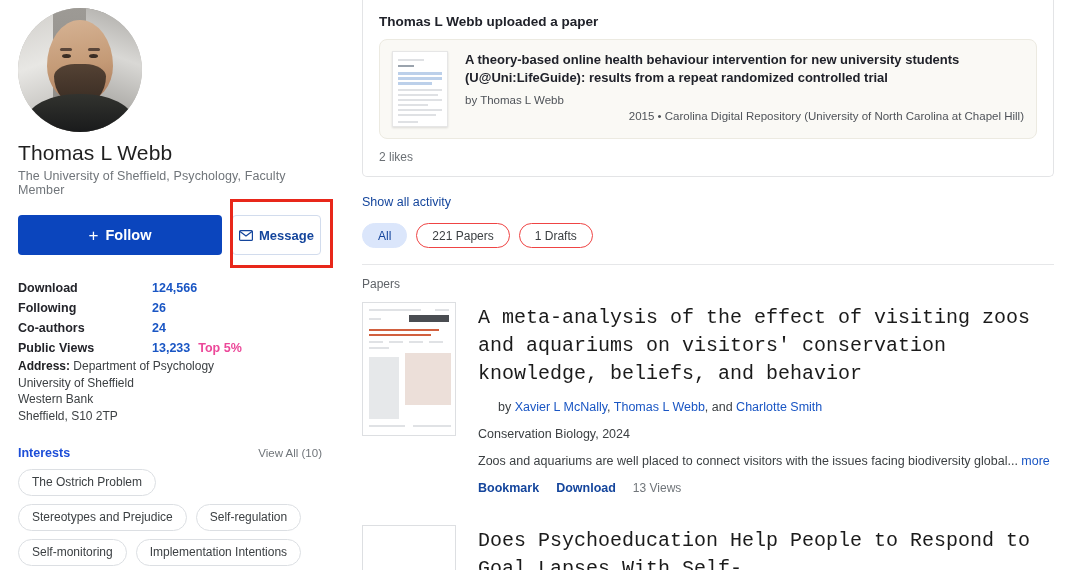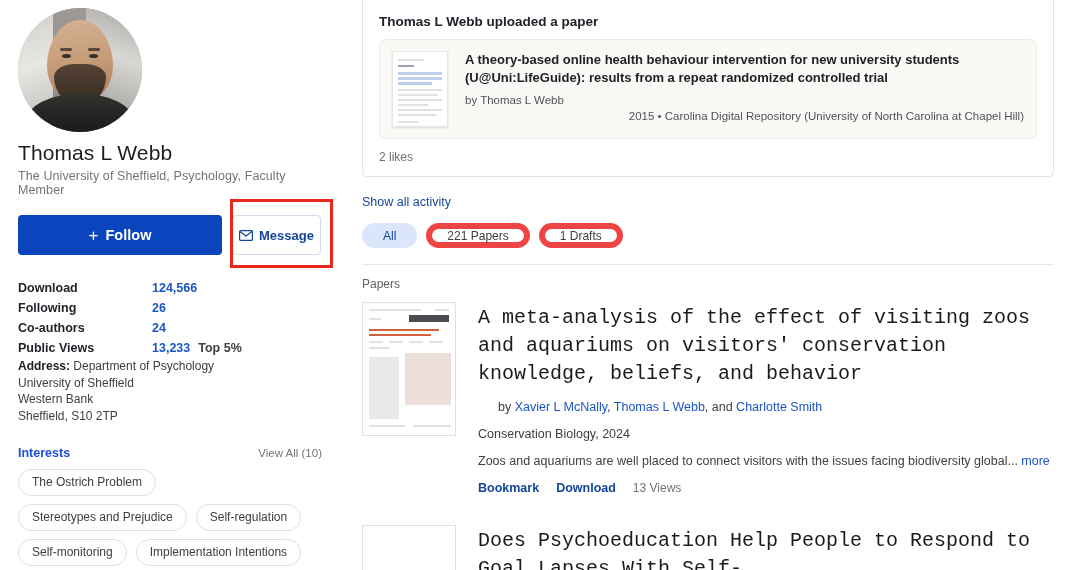--- a/index.html
+++ b/index.html
@@ -126,21 +126,21 @@
 
   .stats { margin-top: 23px; }
   .stat-row {
     display: flex;
     font-size: 12.5px;
     line-height: 20px;
     padding: 0;
   }
   .stat-label { width: 134px; font-weight: 700; color: #23242a; }
   .stat-value { color: #1a56c4; font-weight: 700; }
-  .stat-extra { color: #404040; font-weight: 700; margin-left: 8px; }
+  .stat-extra { color: #ec4899; font-weight: 700; margin-left: 8px; }
 
   .address {
     font-size: 12px;
     line-height: 16.5px;
     color: #3c4043;
   }
   .address b { color: #202124; font-weight: 700; }
 
   .interests-head {
     margin-top: 22px;
@@ -220,21 +220,21 @@
     margin-top: 18px;
     font-size: 12.5px; color: #14459c; font-weight: 400; cursor: pointer;
   }
 
   .uploads-label {
     margin-top: 36px;
     font-size: 11.5px; font-weight: 700; letter-spacing: 1.3px; color: #2b2d33;
   }
   .pill-row { display: flex; gap: 9px; margin-top: 14px; }
   .pill {
-    border: 6px solid #ef4444;
+    border: 1px solid #ef4444;
     border-radius: 15px;
     height: 25px;
     padding: 0 15px;
     display: flex; align-items: center;
     font-size: 12px; color: #3c4043;
     background: #fff; cursor: pointer;
   }
   .pill.active {
     background: #dbe6fb;
     border-color: #dbe6fb;

